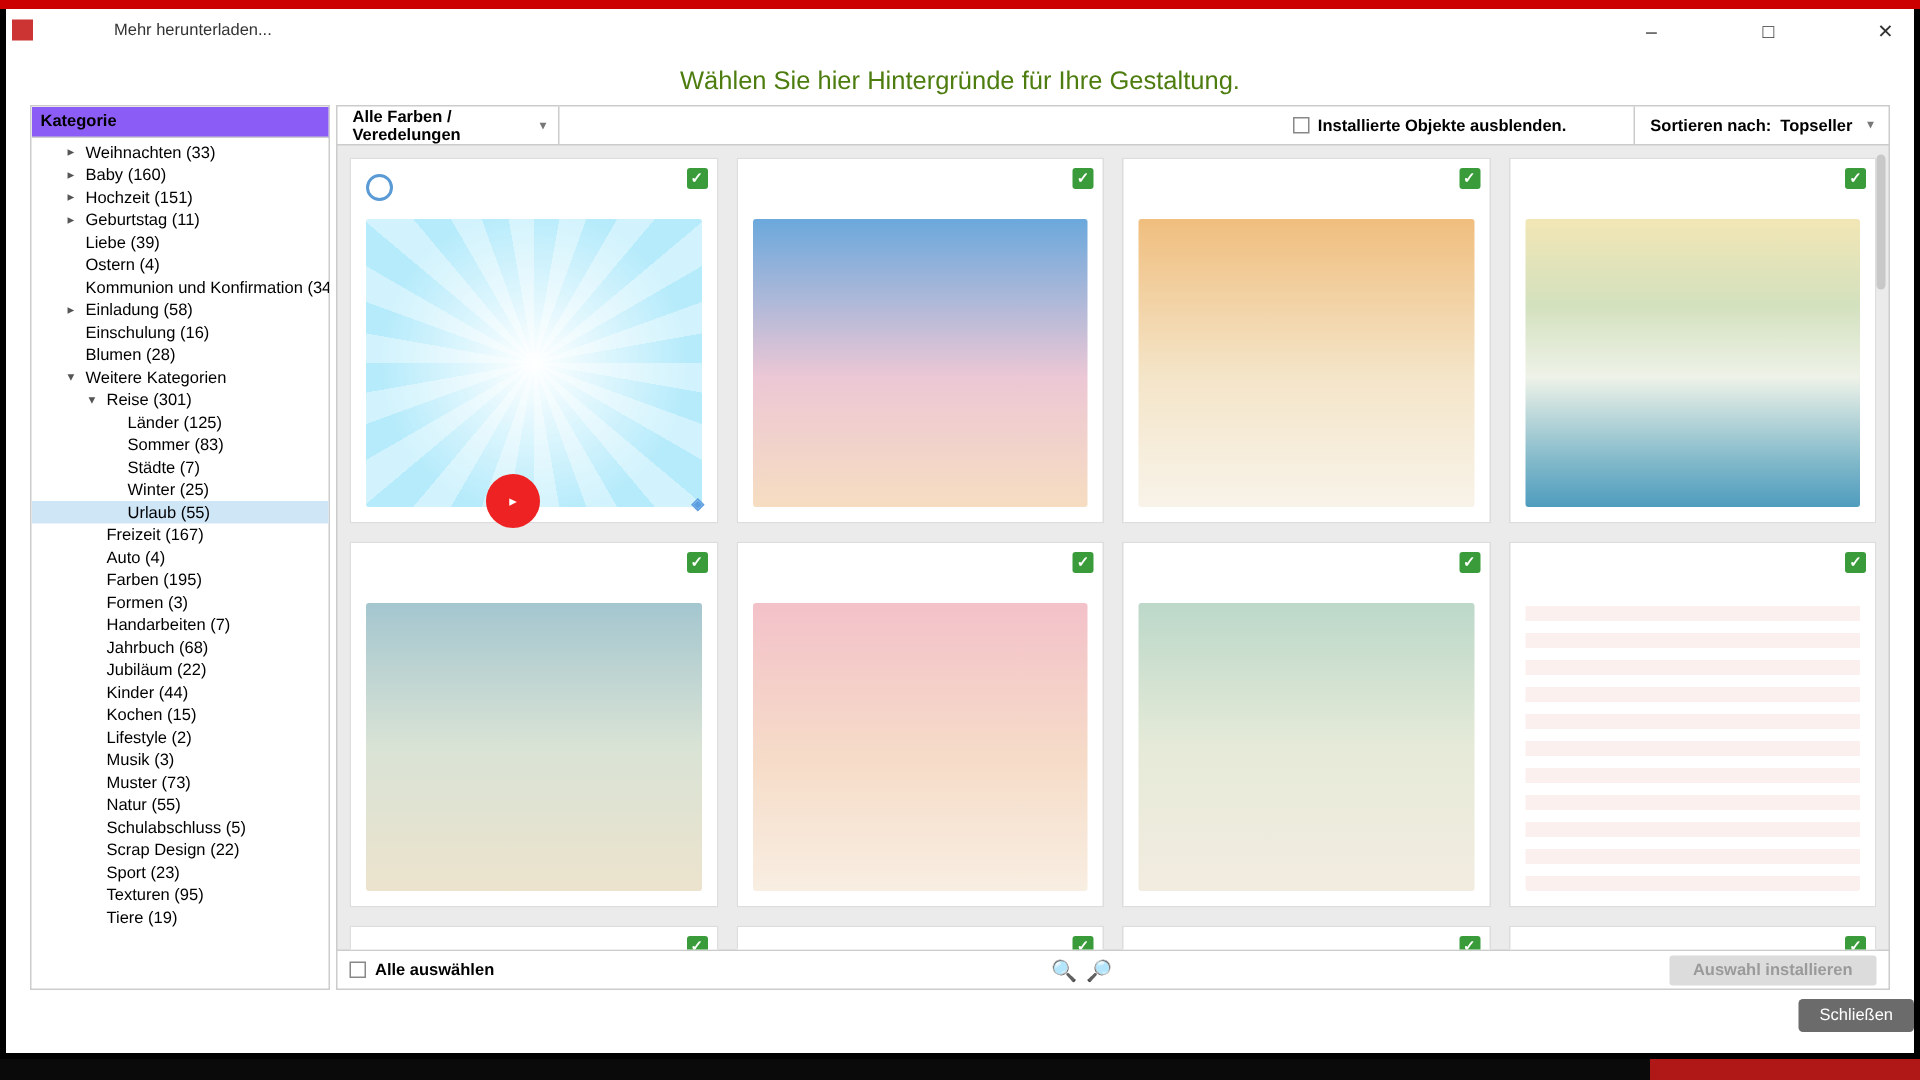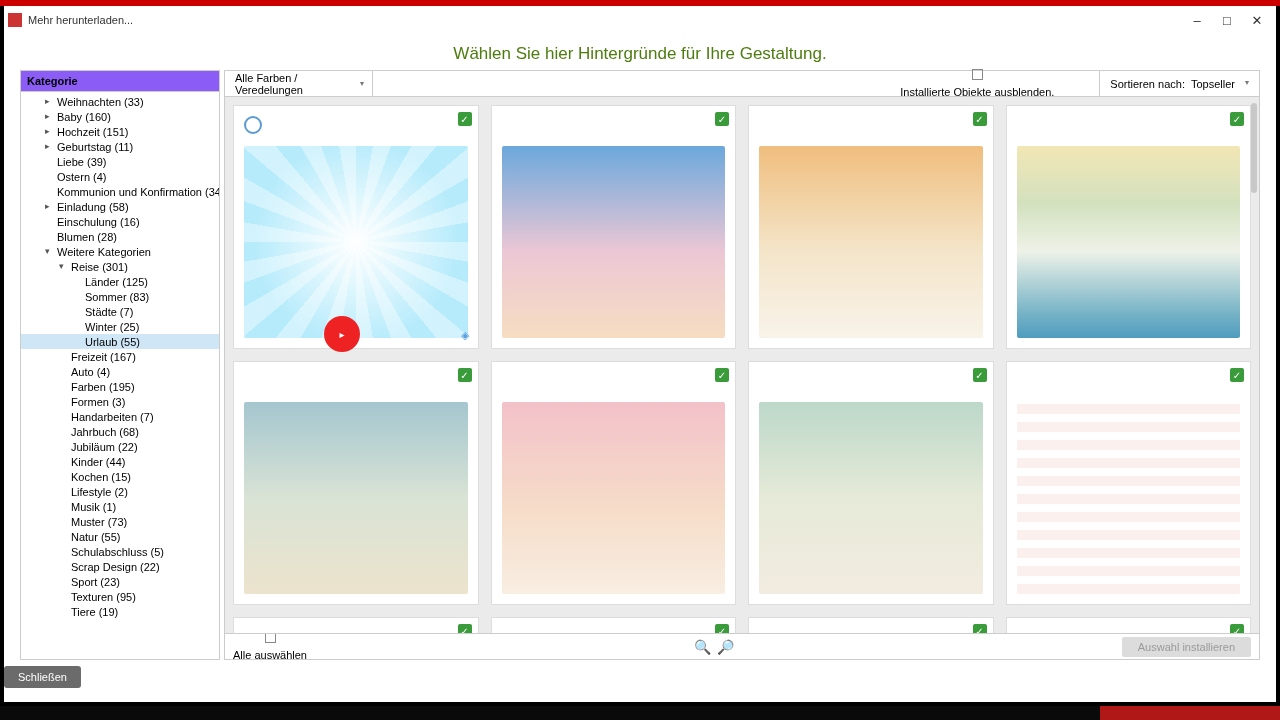--- a/index.html
+++ b/index.html
@@ -1,40 +1,40 @@
 <!DOCTYPE html>
 <html><head>
 <meta charset="utf-8">
 <style>
 * { margin: 0; padding: 0; box-sizing: border-box; font-family: "Segoe UI", Tahoma, sans-serif; }
 body { background: #000; width: 1280px; height: 720px; overflow: hidden; position: relative; }
 .top-red { height: 6px; background: #c00; }
 .window { background: #fff; margin: 0 4px 4px 4px; height: 696px; position: relative; }
-.titlebar { height: 28px; display: flex; align-items: center; padding: 0 4px; font-size: 11px; color: #333; background: #fff; }
+.titlebar { height: 28px; display: flex; align-items: center; padding: 0 4px; font-size: 11px; color: #333; background: #fff; gap: 48px; }
 .titlebar .app-icon { width: 14px; height: 14px; background: #cc3333; margin-right: 6px; }
 .titlebar .title { flex: 1; }
 .win-btn { width: 30px; height: 20px; display: flex; align-items: center; justify-content: center; font-size: 13px; color: #333; cursor: pointer; }
 .header { padding: 10px 16px 6px 16px; font-size: 17px; color: #4d7c0f; text-align: center; }
 .main { display: flex; height: 590px; }
 .sidebar { width: 200px; border: 1px solid #ccc; margin-left: 16px; font-size: 11px; overflow-y: auto; }
 .sidebar-header { padding: 4px 6px; font-weight: 600; background: #8b5cf6; border-bottom: 1px solid #ccc; }
 .tree { padding: 2px 0; }
 .tree-item { padding: 1.5px 6px 1.5px 36px; cursor: pointer; white-space: nowrap; position: relative; }
 .tree-item.has-chevron::before { content: "▸"; position: absolute; left: 24px; font-size: 9px; color: #555; }
 .tree-item.expanded::before { content: "▾"; }
 .tree-item.l2 { padding-left: 50px; }
 .tree-item.l2.has-chevron::before { left: 38px; }
 .tree-item.l3 { padding-left: 64px; }
 .tree-item.selected { background: #cfe6f7; }
-.content { flex: 1; display: flex; flex-direction: column; margin: 0 16px 0 4px; }
+.content { flex: 1; display: flex; flex-direction: column; margin: 0 16px 0 4px; font-weight: bold; }
 .toolbar { display: flex; align-items: center; border: 1px solid #ccc; border-bottom: none; height: 26px; font-size: 11px; }
 .filter-dd { padding: 0 24px 0 10px; border-right: 1px solid #ccc; height: 100%; display: flex; align-items: center; position: relative; width: 148px; }
 .filter-dd::after { content: "▾"; position: absolute; right: 8px; font-size: 8px; color: #777; }
 .spacer { flex: 1; }
-.chk-line { display: flex; align-items: center; gap: 6px; padding: 0 14px; flex-direction: column; }
+.chk-line { display: flex; align-items: center; gap: 6px; padding: 0 14px; }
 .chk { width: 11px; height: 11px; border: 1px solid #888; }
 .sort-sec { display: flex; align-items: center; gap: 6px; padding: 0 10px; border-left: 1px solid #ccc; height:100%;margin-left:31px; }
 .sort-dd { display: flex; align-items: flex-start; gap: 10px; }
 .sort-dd::after { content: "▾"; font-size: 8px; color: #777; }
 .grid-wrap { flex:1; border: 1px solid #ccc; background:#ebebeb; overflow:hidden; position: relative; padding: 8px; }
 .grid { display: grid; grid-template-columns: repeat(4, 1fr); gap: 12px; height: 100%; }
 .card { background: #fff; border: 1px solid #ddd; position: relative; height: 244px; display:flex; flex-direction:column; }
 .card .thumb { margin: 40px 10px 10px 10px; flex:1; border-radius:2px; }
 .check-badge { position: absolute; top: 6px; right: 6px; width: 14px; height: 14px; background: #3a9b3a; display:flex; align-items:center; justify-content:center; color:#fff; font-size:10px; border-radius:2px;}
 .circle-badge { position:absolute; top:10px; left:10px; width:18px; height:18px; border:2px solid #5a9bd5; border-radius:50%; background:#fff;}
@@ -47,21 +47,21 @@
 .t5 { background: linear-gradient(180deg,#a4c6cf 0%, #d9e3d5 50%, #ece3cd 100%); }
 .t6 { background: linear-gradient(180deg,#f3c1c9 0%, #f6dcc8 55%, #f8eee2 100%); }
 .t7 { background: linear-gradient(180deg,#bcd8c9 0%, #e6ead8 50%, #f2ece0 100%); }
 .t8 { background: repeating-linear-gradient(0deg, #f8e6e3 0 10px, #fff 10px 18px); opacity:.6; }
 .card.row3 { height: 20px; background: #fff; border:1px solid #ddd; position:relative; }
 .footer-row { display:flex; align-items:center; border:1px solid #ccc; border-top:none; height:26px; font-size:11px; padding: 0 8px; gap:8px;}
 .footer-row .chk-line { padding: 0; }
 .zoom-icons { display:flex; gap:6px; color:#777; margin: 0 auto; }
 .zoom-icons span { font-size: 14px; }
 .install-btn { background:#dcdcdc; color:#9a9a9a; padding:4px 16px; border-radius:2px; font-size:11px;}
-.close-row { text-align:left; padding-top:6px; }
+.close-row { text-align:right; padding-top:6px; }
 .close-btn { display:inline-block; background:#6b6b6b; color:#fff; font-size:11px; padding:5px 14px; border-radius:3px; }
 
 .red-dot { position:absolute; width:36px; height:36px; background:#e22; border-radius:50%; top: 316px; left: 324px; z-index: 50; display:flex; align-items:center; justify-content:center; color:#fff; font-size:10px;}
 .red-dot::after { content:"▸"; font-size:10px; color:#fff;}
 
 .grid-wrap::after { content:""; position:absolute; top:6px; right:2px; width:6px; height:90px; background:#c8c8c8; border-radius:3px;}
 .taskbar { position:absolute; bottom:0; left:0; right:0; height:14px; background:#0a0a0a; }
 .traybox { position:absolute; bottom:0; right:0; height:14px; width:180px; background:#b01818;}
 </style>
 </head>
@@ -103,21 +103,21 @@
           <div class="tree-item l2">Freizeit (167)</div>
           <div class="tree-item l2">Auto (4)</div>
           <div class="tree-item l2">Farben (195)</div>
           <div class="tree-item l2">Formen (3)</div>
           <div class="tree-item l2">Handarbeiten (7)</div>
           <div class="tree-item l2">Jahrbuch (68)</div>
           <div class="tree-item l2">Jubiläum (22)</div>
           <div class="tree-item l2">Kinder (44)</div>
           <div class="tree-item l2">Kochen (15)</div>
           <div class="tree-item l2">Lifestyle (2)</div>
-          <div class="tree-item l2">Musik (1)</div>
+          <div class="tree-item l2">Musik (3)</div>
           <div class="tree-item l2">Muster (73)</div>
           <div class="tree-item l2">Natur (55)</div>
           <div class="tree-item l2">Schulabschluss (5)</div>
           <div class="tree-item l2">Scrap Design (22)</div>
           <div class="tree-item l2">Sport (23)</div>
           <div class="tree-item l2">Texturen (95)</div>
           <div class="tree-item l2">Tiere (19)</div>
         </div>
     </div>
 

